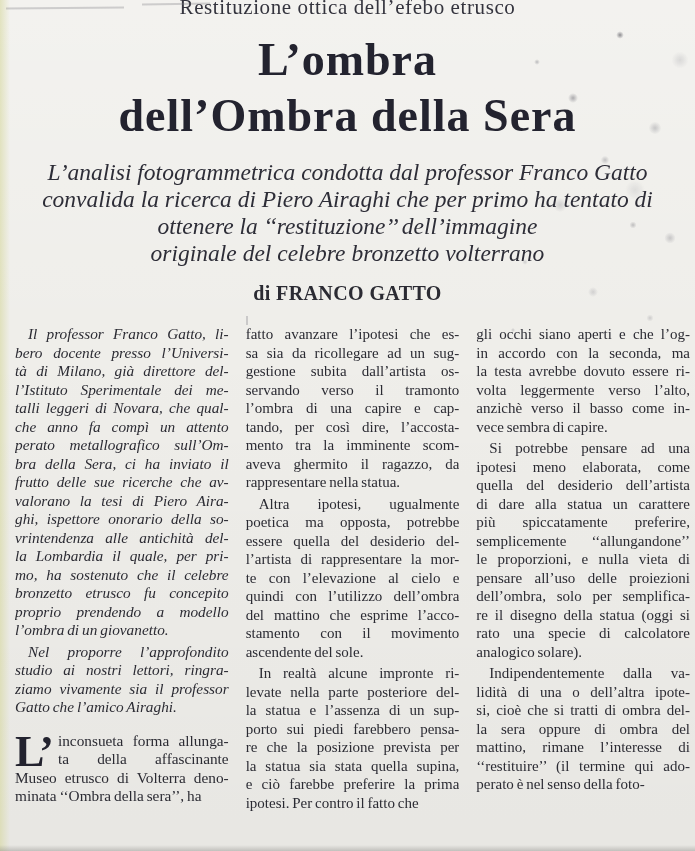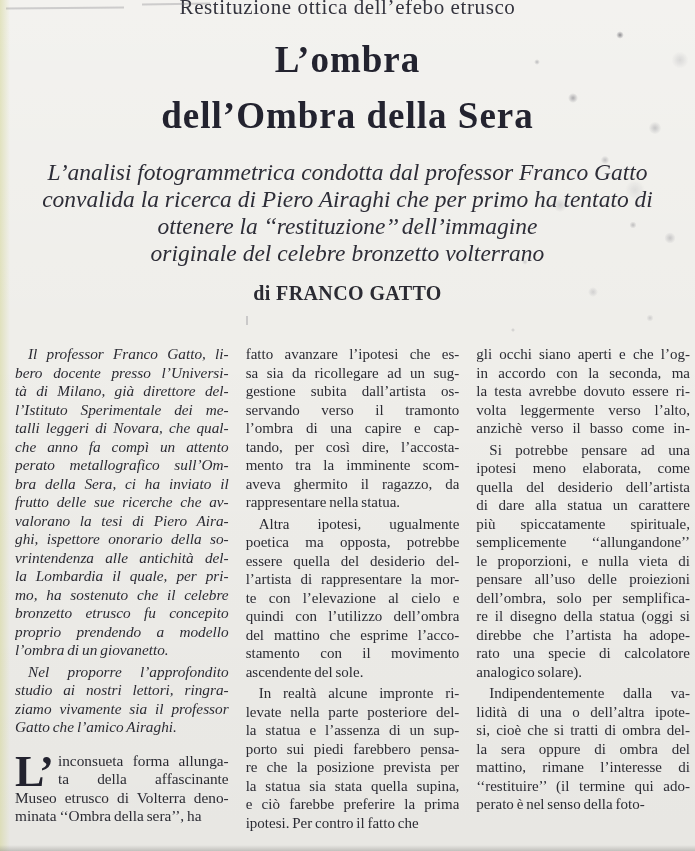--- a/index.html
+++ b/index.html
@@ -37,25 +37,25 @@
       radial-gradient(circle 5px at 168px 225px, rgba(90,90,100,.34) 0, rgba(90,90,100,0) 70%),
       radial-gradient(circle 8px at 205px 238px, rgba(100,100,110,.30) 0, rgba(100,100,110,0) 70%),
       radial-gradient(circle 4px at 60px 262px, rgba(110,110,120,.28) 0, rgba(110,110,120,0) 70%),
       radial-gradient(circle 7px at 128px 292px, rgba(110,110,120,.24) 0, rgba(110,110,120,0) 70%),
       radial-gradient(circle 5px at 185px 318px, rgba(105,105,115,.26) 0, rgba(105,105,115,0) 70%),
       radial-gradient(circle 3px at 48px 330px, rgba(110,110,120,.30) 0, rgba(110,110,120,0) 70%),
       radial-gradient(circle 12px at 215px 60px, rgba(120,120,130,.20) 0, rgba(120,120,130,0) 70%),
       radial-gradient(circle 14px at 170px 190px, rgba(125,125,135,.16) 0, rgba(125,125,135,0) 70%);
   }
   .kicker{margin-top:-5px;text-align:center;font-size:21px;letter-spacing:.6px;color:#34343e;line-height:24px;}
-  .title{margin-top:13px;text-align:center;font-weight:bold;font-size:37px;line-height:56px;
+  .title{margin-top:13px;text-align:center;font-weight:bold;font-size:46px;line-height:56px;
     letter-spacing:1px;color:var(--title-ink);}
   .subtitle{margin-top:15px;text-align:center;font-style:italic;font-size:23.5px;line-height:27px;color:#2d2d37;}
   .byline{margin-top:15px;text-align:center;font-weight:bold;font-size:20px;letter-spacing:.4px;}
-  .columns{display:flex;gap:17px;margin-top:40px;padding:0 5px 0 15px;height:507px;overflow:hidden;}
+  .columns{display:flex;gap:17px;margin-top:20px;padding:0 5px 0 15px;height:507px;overflow:hidden;}
   .column{flex:1;min-width:0;font-size:15px;line-height:var(--lh);word-spacing:-.9px;}
   .column.italic{font-style:italic;font-size:15.3px;}
   .para + .para{margin-top:3px;}
   .para.has-drop{margin-top:15px;}
   .line{text-align:justify;text-align-last:justify;text-justify:inter-word;height:var(--lh);overflow:hidden;}
   .line.last{text-align-last:left;}
   .line.indent{text-indent:13px;}
   .dropcap{float:left;font-weight:bold;font-style:normal;font-size:44px;line-height:33px;
     padding:3px 5px 0 0;color:var(--title-ink);letter-spacing:-1px;}
 </style>
@@ -153,33 +153,33 @@
         <div class="line last">ipotesi. Per contro il fatto che</div>
       </div>
     </div>
     <div class="column">
       <div class="para">
         <div class="line">gli occhi siano aperti e che l’og-</div>
         <div class="line">in accordo con la seconda, ma</div>
         <div class="line">la testa avrebbe dovuto essere ri-</div>
         <div class="line">volta leggermente verso l’alto,</div>
         <div class="line">anzichè verso il basso come in-</div>
+        <div class="line last">vece sembra di capire.</div>
       </div>
       <div class="para">
         <div class="line indent">Si potrebbe pensare ad una</div>
         <div class="line">ipotesi meno elaborata, come</div>
         <div class="line">quella del desiderio dell’artista</div>
         <div class="line">di dare alla statua un carattere</div>
-        <div class="line">più spiccatamente spirituale,</div>
+        <div class="line">più spiccatamente preferire,</div>
         <div class="line">semplicemente ‘‘allungandone’’</div>
         <div class="line">le proporzioni, e nulla vieta di</div>
         <div class="line">pensare all’uso delle proiezioni</div>
         <div class="line">dell’ombra, solo per semplifica-</div>
         <div class="line">re il disegno della statua (oggi si</div>
-        <div class="line">direbbe che l’artista ha adope-</div>
         <div class="line">rato una specie di calcolatore</div>
         <div class="line last">analogico solare).</div>
       </div>
       <div class="para">
         <div class="line indent">Indipendentemente dalla va-</div>
         <div class="line">lidità di una o dell’altra ipote-</div>
         <div class="line">si, cioè che si tratti di ombra del-</div>
         <div class="line">la sera oppure di ombra del</div>
         <div class="line">mattino, rimane l’interesse di</div>
         <div class="line">‘‘restituire’’ (il termine qui ado-</div>

